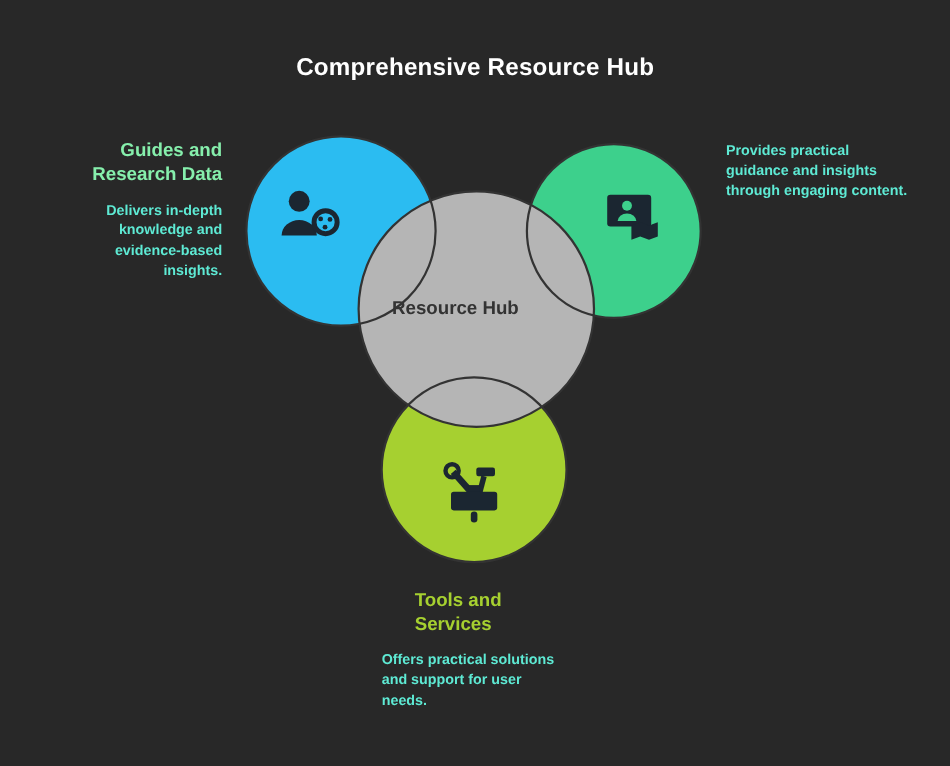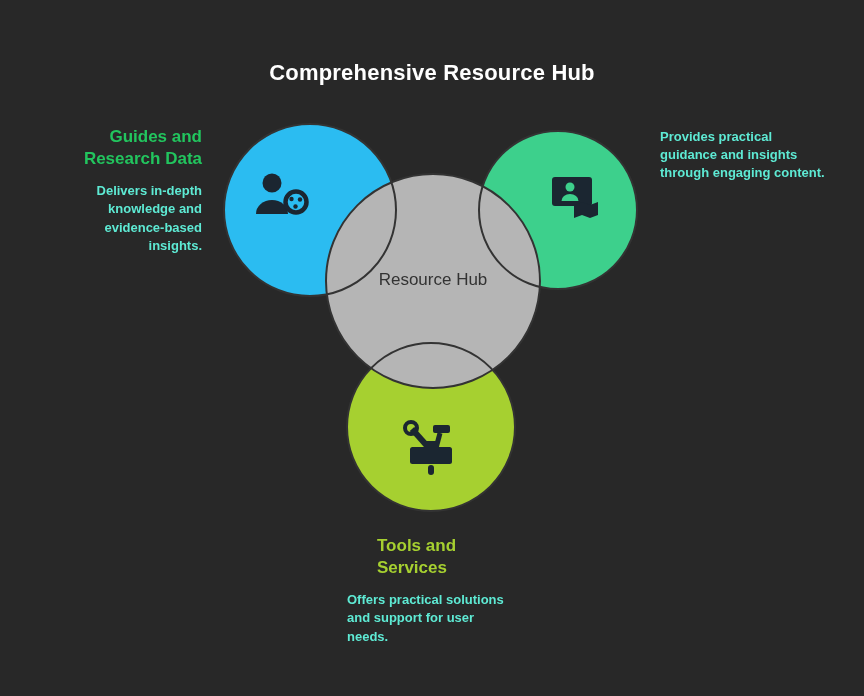--- a/index.html
+++ b/index.html
@@ -10,43 +10,43 @@
   }
   .canvas {
     position: relative;
     width: 864px;
     height: 696px;
     background: #282828;
     overflow: hidden;
   }
   .title {
     position: absolute;
-    top: 60px;
+    top: 48px;
     left: 0;
     width: 864px;
     margin: 0;
     text-align: center;
     font-size: 22px;
     font-weight: bold;
     color: #ffffff;
     letter-spacing: 0.2px;
   }
   .diagram-svg {
     position: absolute;
     top: 0;
     left: 0;
   }
   .hub-label {
     position: absolute;
     top: 270px;
-    left: 352px;
+    left: 333px;
     width: 162px;
     text-align: center;
     font-size: 17px;
-    font-weight: normal;
+    font-weight: bold;
     color: #333333;
   }
   .block {
     position: absolute;
   }
   .block .heading {
     font-size: 17px;
     font-weight: bold;
     line-height: 1.3;
     margin-bottom: 12px;
@@ -122,21 +122,21 @@
       <line x1="440" y1="433" x2="435" y2="452" stroke="#1b2631" stroke-width="5"></line>
       <rect x="426" y="441" width="10" height="7" fill="#1b2631"></rect>
       <rect x="410" y="447" width="42" height="17" rx="2.5" fill="#1b2631"></rect>
       <rect x="428" y="465" width="6" height="10" rx="3" fill="#1b2631"></rect>
     </g>
   </svg>
 
   <div class="hub-label">Resource Hub</div>
 
   <div class="block left">
-    <div class="heading" style="color: #22c55e;">Guides and Research Data</div>
+    <div class="heading" style="color: #86efac;">Guides and Research Data</div>
     <div class="desc">Delivers in-depth knowledge and evidence-based insights.</div>
   </div>
 
   <div class="block right">
     <div class="desc">Provides practical guidance and insights through engaging content.</div>
   </div>
 
   <div class="block bottom">
     <div class="heading" style="color: rgb(166, 208, 48);">Tools and Services</div>
     <div class="desc">Offers practical solutions and support for user needs.</div>

